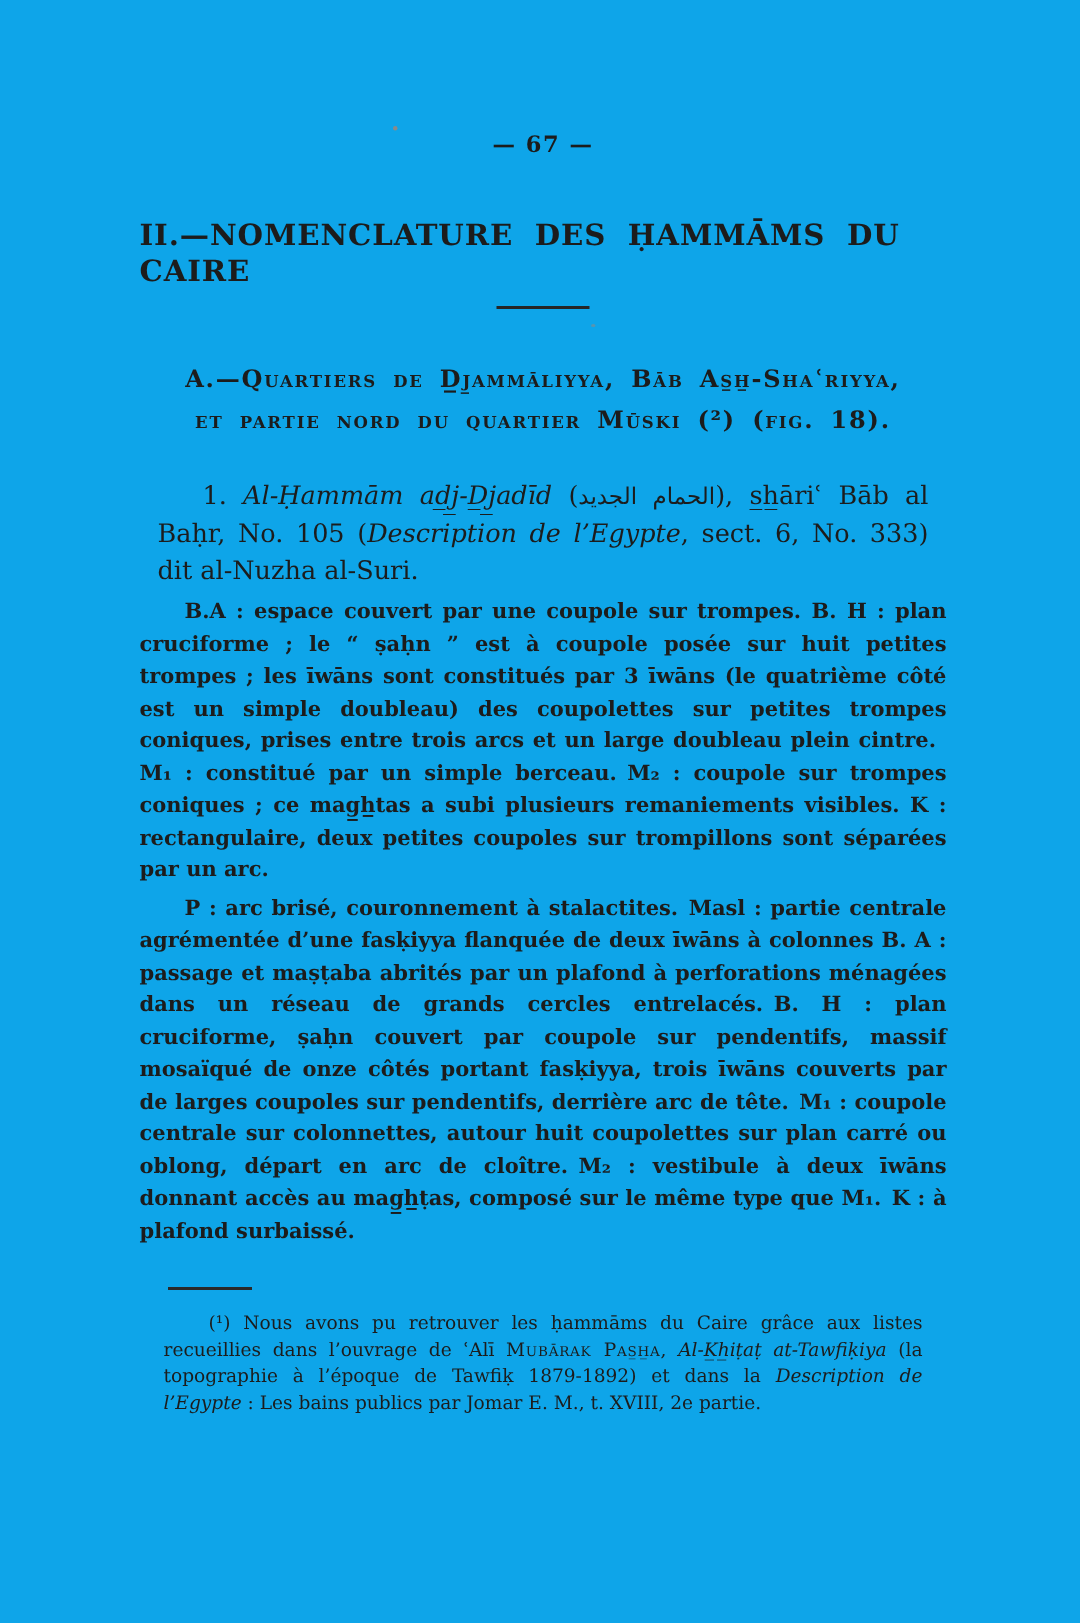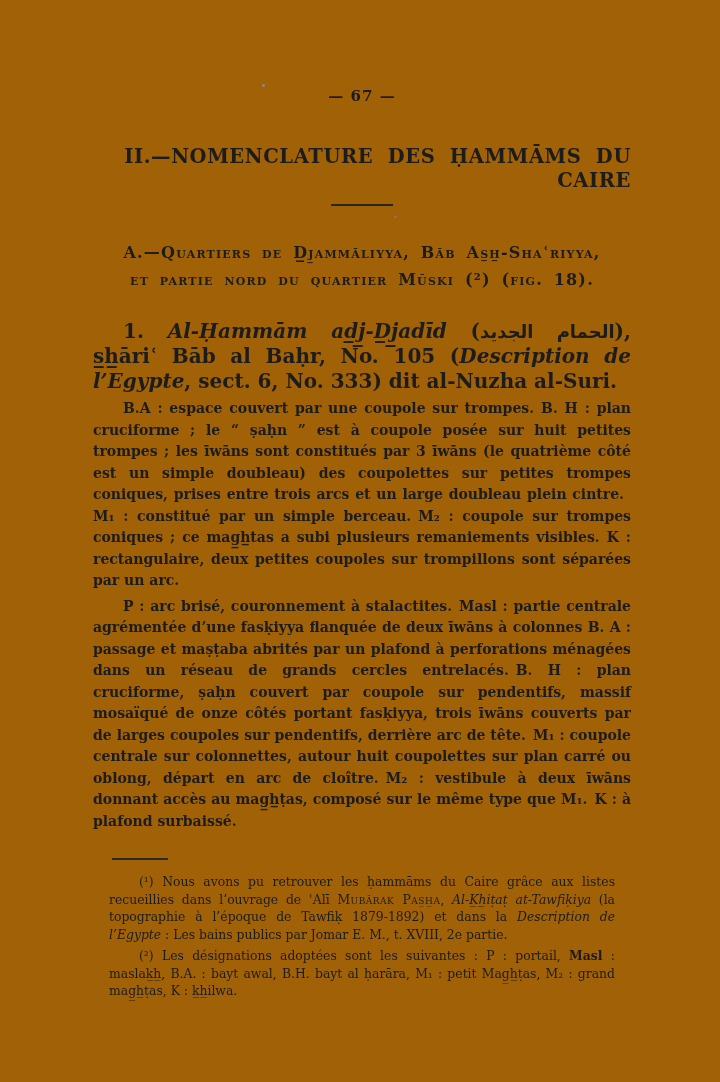--- a/index.html
+++ b/index.html
@@ -6,38 +6,38 @@
   body {
     width: 720px; height: 1082px;
     background: #ffffff;
     font-family: "DejaVu Serif", "Liberation Serif", serif;
   }
   .page {
     position: relative;
     box-sizing: border-box;
     width: 720px; height: 1082px;
     padding: 86px 89px 30px 93px;
-    background: #a16207;
+    background: #0ea5e9;
     color: #1c1c1c;
     overflow: hidden;
   }
   .speck { position: absolute; background: #8a8a8a; border-radius: 50%; }
   .speck-1 { left: 262px; top: 84px; width: 3px; height: 3px; }
   .speck-2 { left: 394px; top: 216px; width: 3px; height: 2px; opacity: .6; }
 
   .page-number {
     text-align: center;
     font-weight: bold;
     font-size: 15px;
     letter-spacing: 1px;
     line-height: 20px;
   }
   .title {
     margin: 39px 0 0;
-    text-align: right;
+    text-align: left;
     font-size: 19.5px;
     font-weight: bold;
     letter-spacing: 0.6px;
     word-spacing: 7px;
     line-height: 24px;
   }
   .subtitle {
     margin-top: 13px;
     text-align: center;
     font-size: 16.5px;
@@ -55,26 +55,25 @@
     margin-top: 33px;
     text-align: center;
     font-variant: small-caps;
     font-weight: bold;
     font-size: 16px;
     letter-spacing: 1.2px;
     word-spacing: 4px;
     line-height: 27px;
   }
   .entry-heading {
-    margin: 26px 0 0;
-    font-size: 20px;
+    margin: 26px 12px 0;
+    font-size: 17px;
     line-height: 25px;
     text-align: justify;
     text-indent: 30px;
-    font-weight: bold;
   }
   .body-para {
     margin: 4px 0 0;
     font-size: 14px;
     line-height: 21.5px;
     text-align: justify;
     text-indent: 30px;
     font-weight: bold;
   }
   .run-i  { font-style: italic; }
@@ -116,16 +115,15 @@
 
   <p class="entry-heading"><span>1. </span><span class="run-i">Al-Ḥammām ad̲j̲-D̲j̲adīd </span><span>(</span><span class="run-ar">الحمام الجديد</span><span>), s̲h̲āriʿ Bāb al Baḥr, No. 105 (</span><span class="run-i">Description de l’Egypte</span><span>, sect. 6, No. 333) dit al-Nuzha al-Suri.</span></p>
   <p class="body-para"><span>B.A&nbsp;: espace couvert par une coupole sur trompes. B. H&nbsp;: plan cruciforme&nbsp;; le “&nbsp;ṣaḥn&nbsp;” est à coupole posée sur huit petites trompes&nbsp;; les īwāns sont constitués par 3 īwāns (le quatrième côté est un simple doubleau) des coupolettes sur petites trompes coniques, prises entre trois arcs et un large doubleau plein cintre. M₁&nbsp;: constitué par un simple berceau. M₂&nbsp;: coupole sur trompes coniques&nbsp;; ce mag̲h̲tas a subi plusieurs remaniements visibles. K&nbsp;: rectangulaire, deux petites coupoles sur trompillons sont séparées par un arc.</span></p>
 
   <p class="body-para"><span>P&nbsp;: arc brisé, couronnement à stalactites. Masl&nbsp;: partie centrale agrémentée d’une fasḳiyya flanquée de deux īwāns à colonnes B. A&nbsp;: passage et maṣṭaba abrités par un plafond à perforations ménagées dans un réseau de grands cercles entrelacés. B. H&nbsp;: plan cruciforme, ṣaḥn couvert par coupole sur pendentifs, massif mosaïqué de onze côtés portant fasḳiyya, trois īwāns couverts par de larges coupoles sur pendentifs, derrière arc de tête. M₁&nbsp;: coupole centrale sur colonnettes, autour huit coupolettes sur plan carré ou oblong, départ en arc de cloître. M₂&nbsp;: vestibule à deux īwāns donnant accès au mag̲h̲ṭas, composé sur le même type que M₁. K&nbsp;: à plafond surbaissé.</span></p>
 
   <div class="footnote-rule"></div>
 
   <div class="footnotes">
     <p><span>(¹) Nous avons pu retrouver les ḥammāms du Caire grâce aux listes recueillies dans l’ouvrage de ʿAlī </span><span class="run-sc">Mubārak Pas̲h̲a</span><span>, </span><span class="run-i">Al-K̲h̲iṭaṭ at-Tawfiḳiya</span><span> (la topographie à l’époque de Tawfiḳ 1879-1892) et dans la </span><span class="run-i">Description de l’Egypte</span><span>&nbsp;: Les bains publics par Jomar E. M., t. XVIII, 2e partie.</span></p>
-    <p><span>(²) Les désignations adoptées sont les suivantes&nbsp;: P&nbsp;: portail, </span><span class="run-b">Masl</span><span>&nbsp;: maslak̲h̲, B.A.&nbsp;: bayt awal, B.H. bayt al ḥarāra, M₁&nbsp;: petit Mag̲h̲ṭas, M₂&nbsp;: grand mag̲h̲ṭas, K&nbsp;: k̲h̲ilwa.</span></p>
   </div>
 
 </div>
 
 </body></html>

